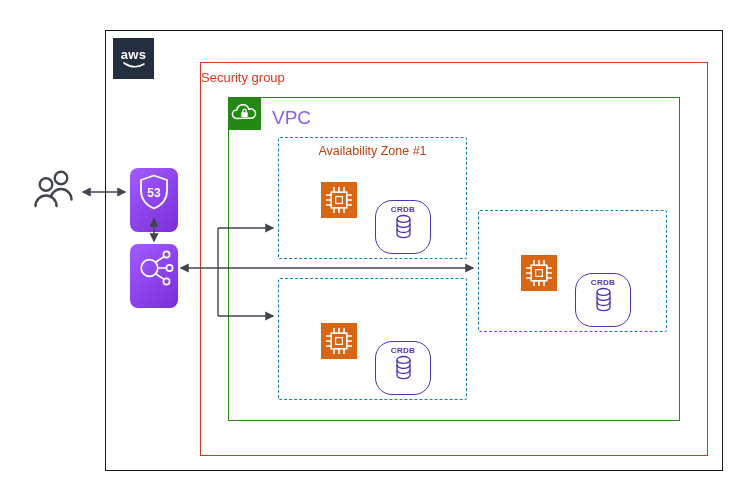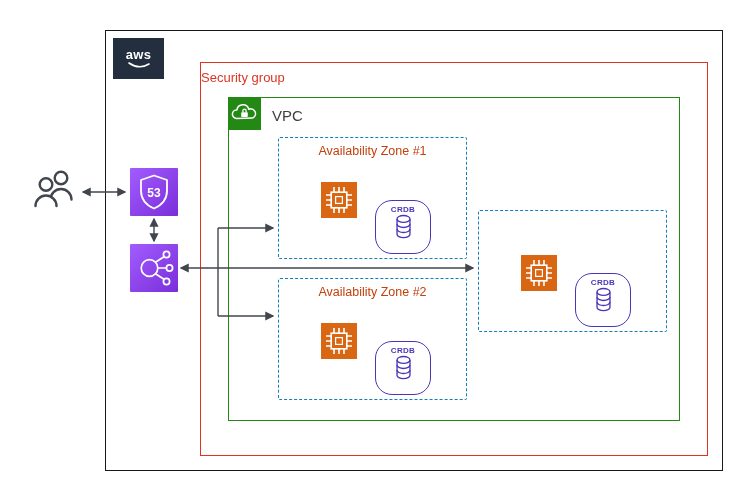--- a/index.html
+++ b/index.html
@@ -5,46 +5,46 @@
   html,body { margin:0; padding:0; background:#fff; }
   .canvas {
     position:relative; width:750px; height:501px; background:#ffffff;
     font-family:"Liberation Sans", sans-serif; overflow:hidden;
   }
   .abs { position:absolute; }
 
   .outer-box { left:105px; top:30px; width:616px; height:439px; border:1.5px solid #15191f; }
 
   .aws-logo {
-    left:113px; top:38px; width:51px; height:41px; background:#232f3e;
+    left:113px; top:38px; width:41px; height:41px; background:#232f3e;
     display:flex; flex-direction:column; align-items:center; justify-content:center;
   }
   .aws-logo span { color:#fff; font-weight:bold; font-size:13px; line-height:1; letter-spacing:.3px; }
 
   .sg-box { left:200px; top:62px; width:506px; height:392px; border:1px solid #dd3522; }
   .sg-label { position:absolute; top:7px; left:0; width:100%; color:#dd3522; font-size:13px; }
 
   .vpc-box { left:228px; top:97px; width:450px; height:322px; border:1px solid #248814; }
   .vpc-icon { position:absolute; left:-1px; top:-1px; width:33px; height:33px; background:#248814; }
-  .vpc-label { position:absolute; left:43px; top:9px; color:#404040; font-size:15px; }
+  .vpc-label { position:absolute; left:43px; top:9px; color:#8b5cf6; font-size:19px; }
 
   .az { border:1.3px dashed #147eba; border-radius:2px; background:transparent; }
   .az1 { left:278px; top:137px; width:187px; height:120px; }
   .az2 { left:278px; top:278px; width:187px; height:120px; }
   .az3 { left:478px; top:210px; width:187px; height:120px; }
   .az-label { position:absolute; top:6px; left:0; width:100%; text-align:center; color:#c2410c; font-size:12.5px; }
   .az-ec2 { position:absolute; left:42px; top:44px; width:36px; height:36px; }
   .az-crdb {
     position:absolute; left:96px; top:48px; width:54px; height:52px;
     border:1.3px solid #4a35b8; border-radius:17px; background:#fff;
     display:flex; flex-direction:column; align-items:center;margin-top:14px;
   }
   .crdb-label { font-size:8px; font-weight:bold; color:#4a35b8; margin-top:4px; letter-spacing:.3px; }
 
-  .icon48 { width:48px; height:48px; border-radius:1px; }
+  .icon48 { width:48px; height:64px; border-radius:8px; }
   .r53  { left:130px; top:168px; background:linear-gradient(135deg,#a15cff 0%,#7a2ed8 100%); }
   .elb  { left:130px; top:244px; background:linear-gradient(135deg,#a15cff 0%,#7a2ed8 100%); }
   .users { left:28px; top:163px; width:52px; height:52px; }
 
   .arrows { position:absolute; left:0; top:0; width:750px; height:501px; pointer-events:none; }
 </style>
 </head>
 <body>
 
 <div class="canvas">
@@ -92,21 +92,20 @@
           <ellipse cx="10" cy="5" rx="6.8" ry="3.6"></ellipse>
           <path d="M3.2 5v16c0 2 3 3.7 6.8 3.7s6.8-1.7 6.8-3.7V5"></path>
           <path d="M3.2 10.3c0 2 3 3.7 6.8 3.7s6.8-1.7 6.8-3.7"></path>
           <path d="M3.2 15.6c0 2 3 3.7 6.8 3.7s6.8-1.7 6.8-3.7"></path>
         </g>
       </svg>
     </div>
   </div>
 
   <div class="abs az az2">
-    <div class="az-label">Availability Zone #2</div>
     <div class="az-ec2">
       <svg viewBox="0 0 36 36" width="36" height="36">
         <rect width="36" height="36" fill="#d86613"></rect>
         <g stroke="#fff" stroke-width="1.6" fill="none">
           <rect x="10.2" y="10.2" width="15.6" height="15.6"></rect>
           <rect x="14.6" y="14.6" width="6.8" height="6.8" stroke-width="1.2"></rect>
           <path d="M13 5v5.2M18 5v5.2M23 5v5.2M13 25.8V31M18 25.8V31M23 25.8V31M5 13h5.2M5 18h5.2M5 23h5.2M25.8 13H31M25.8 18H31M25.8 23H31"></path>
         </g>
       </svg>
     </div>

